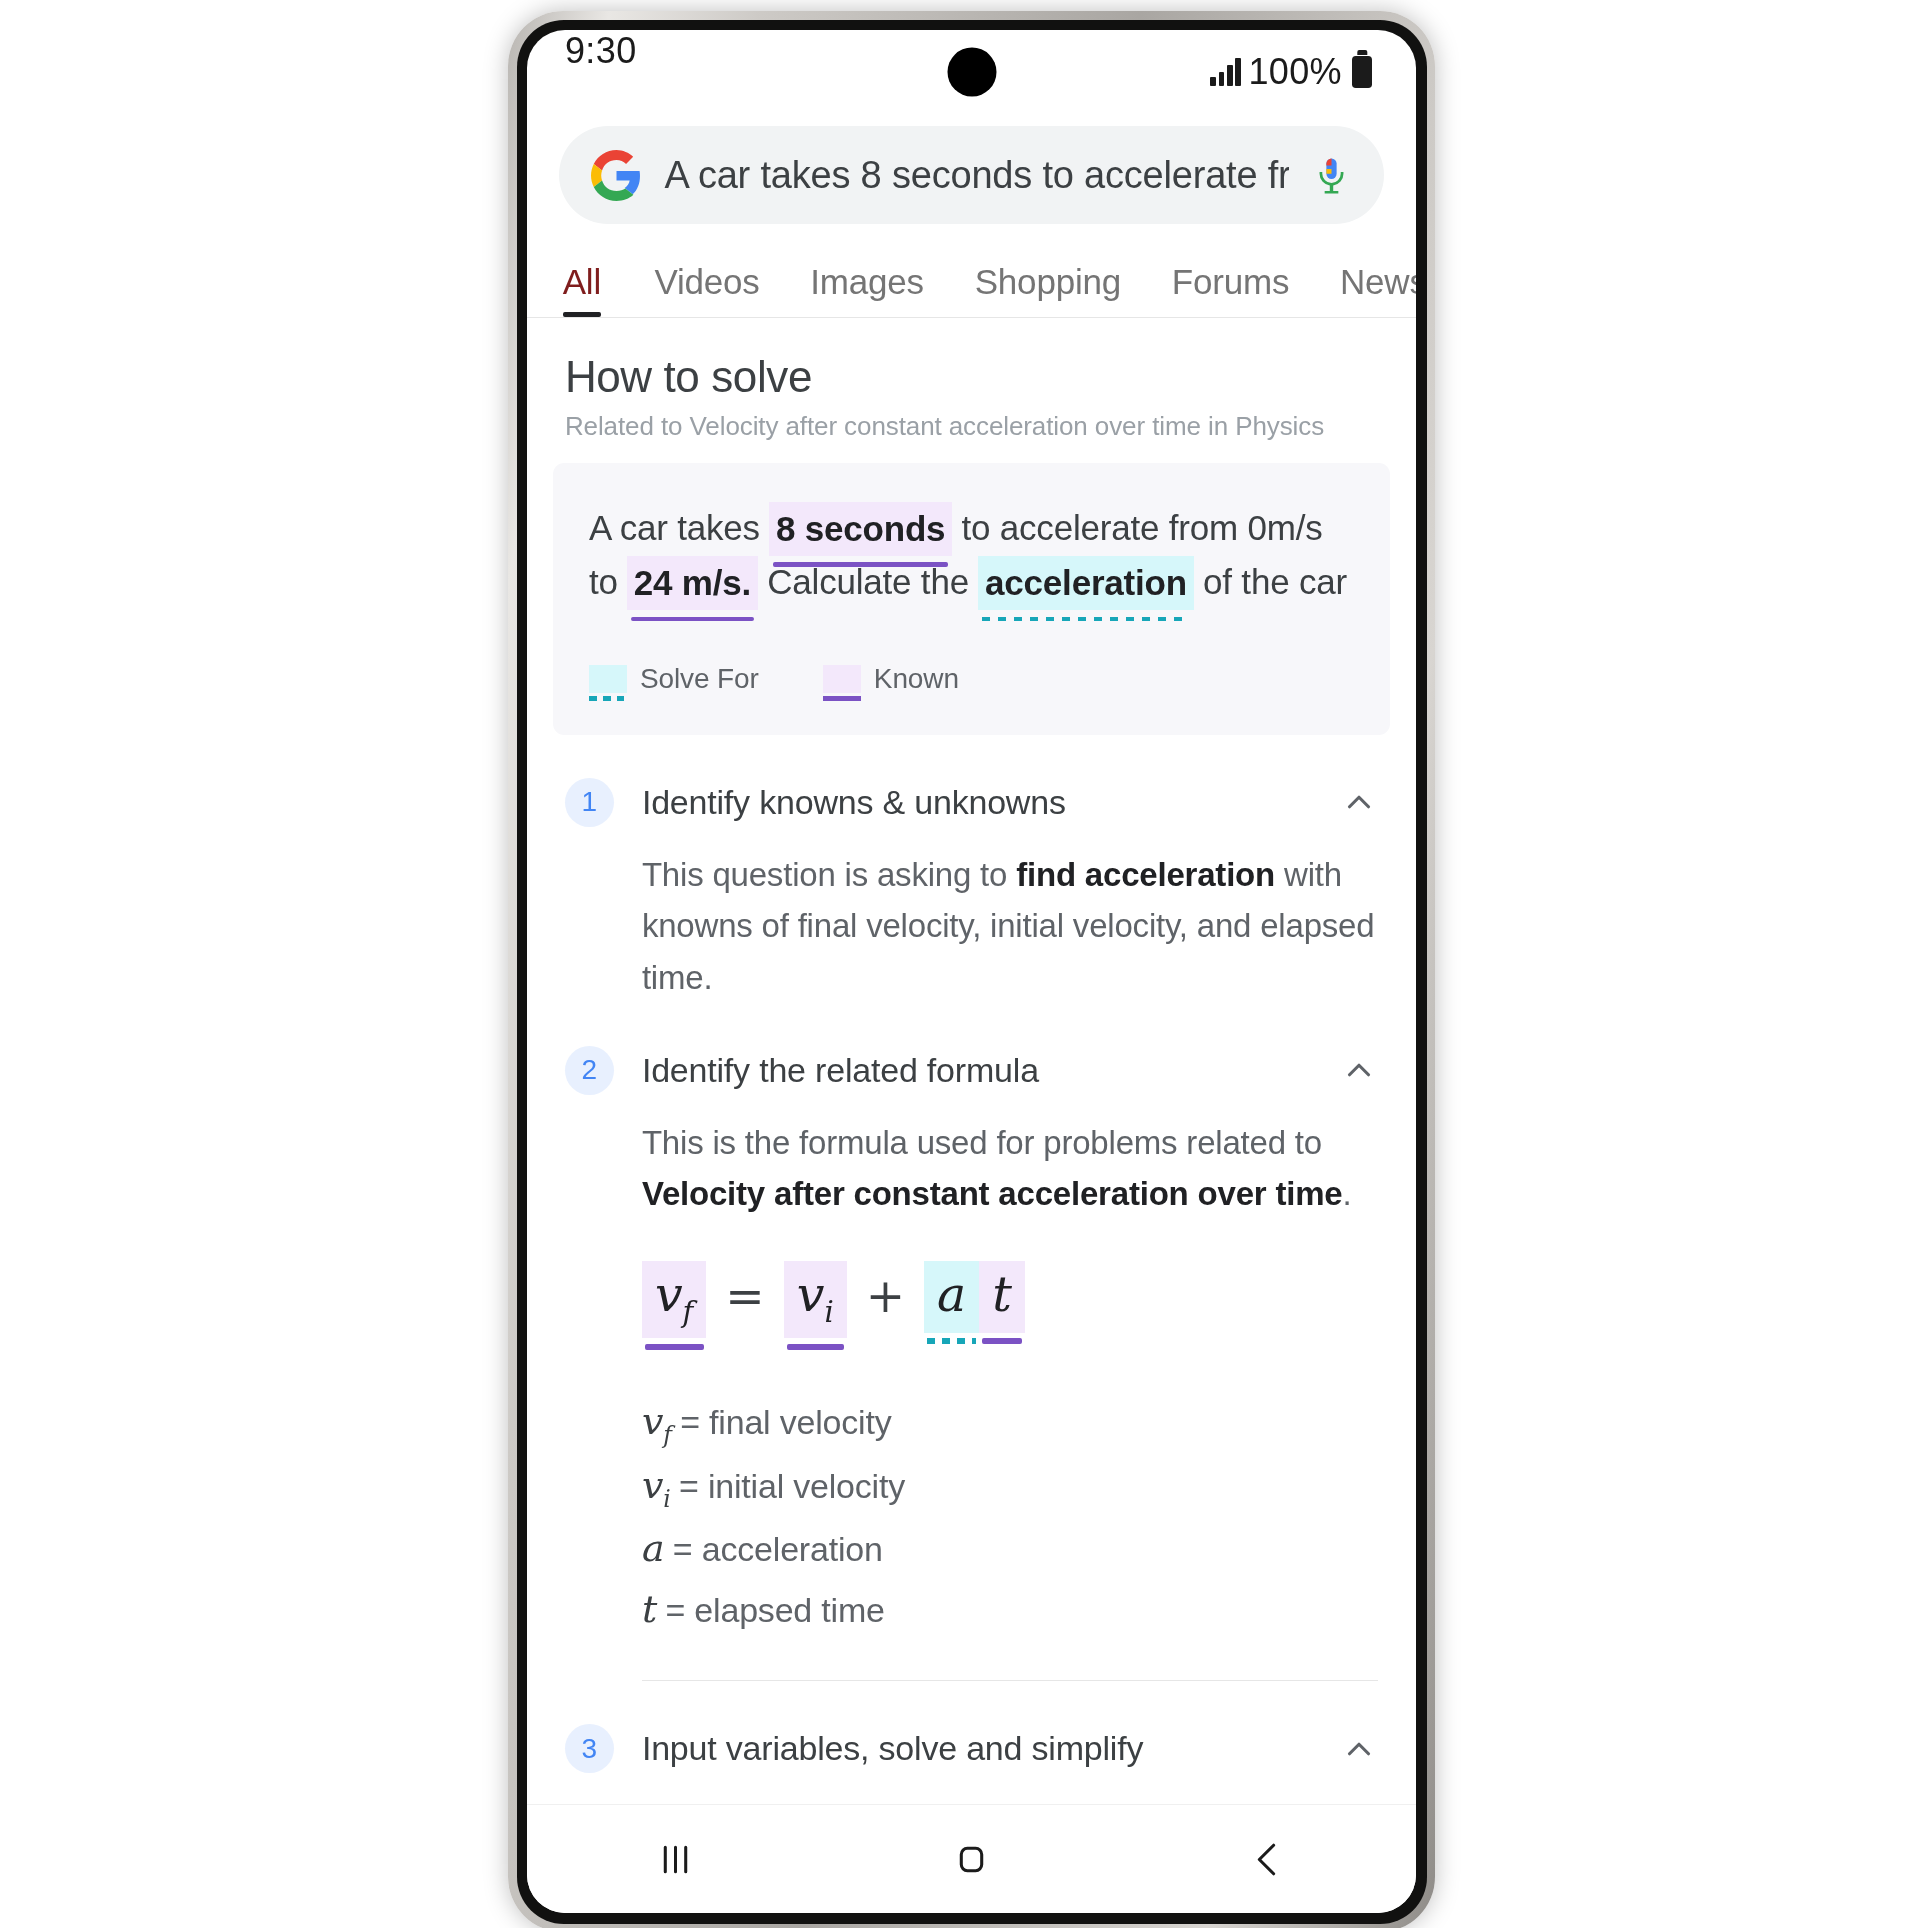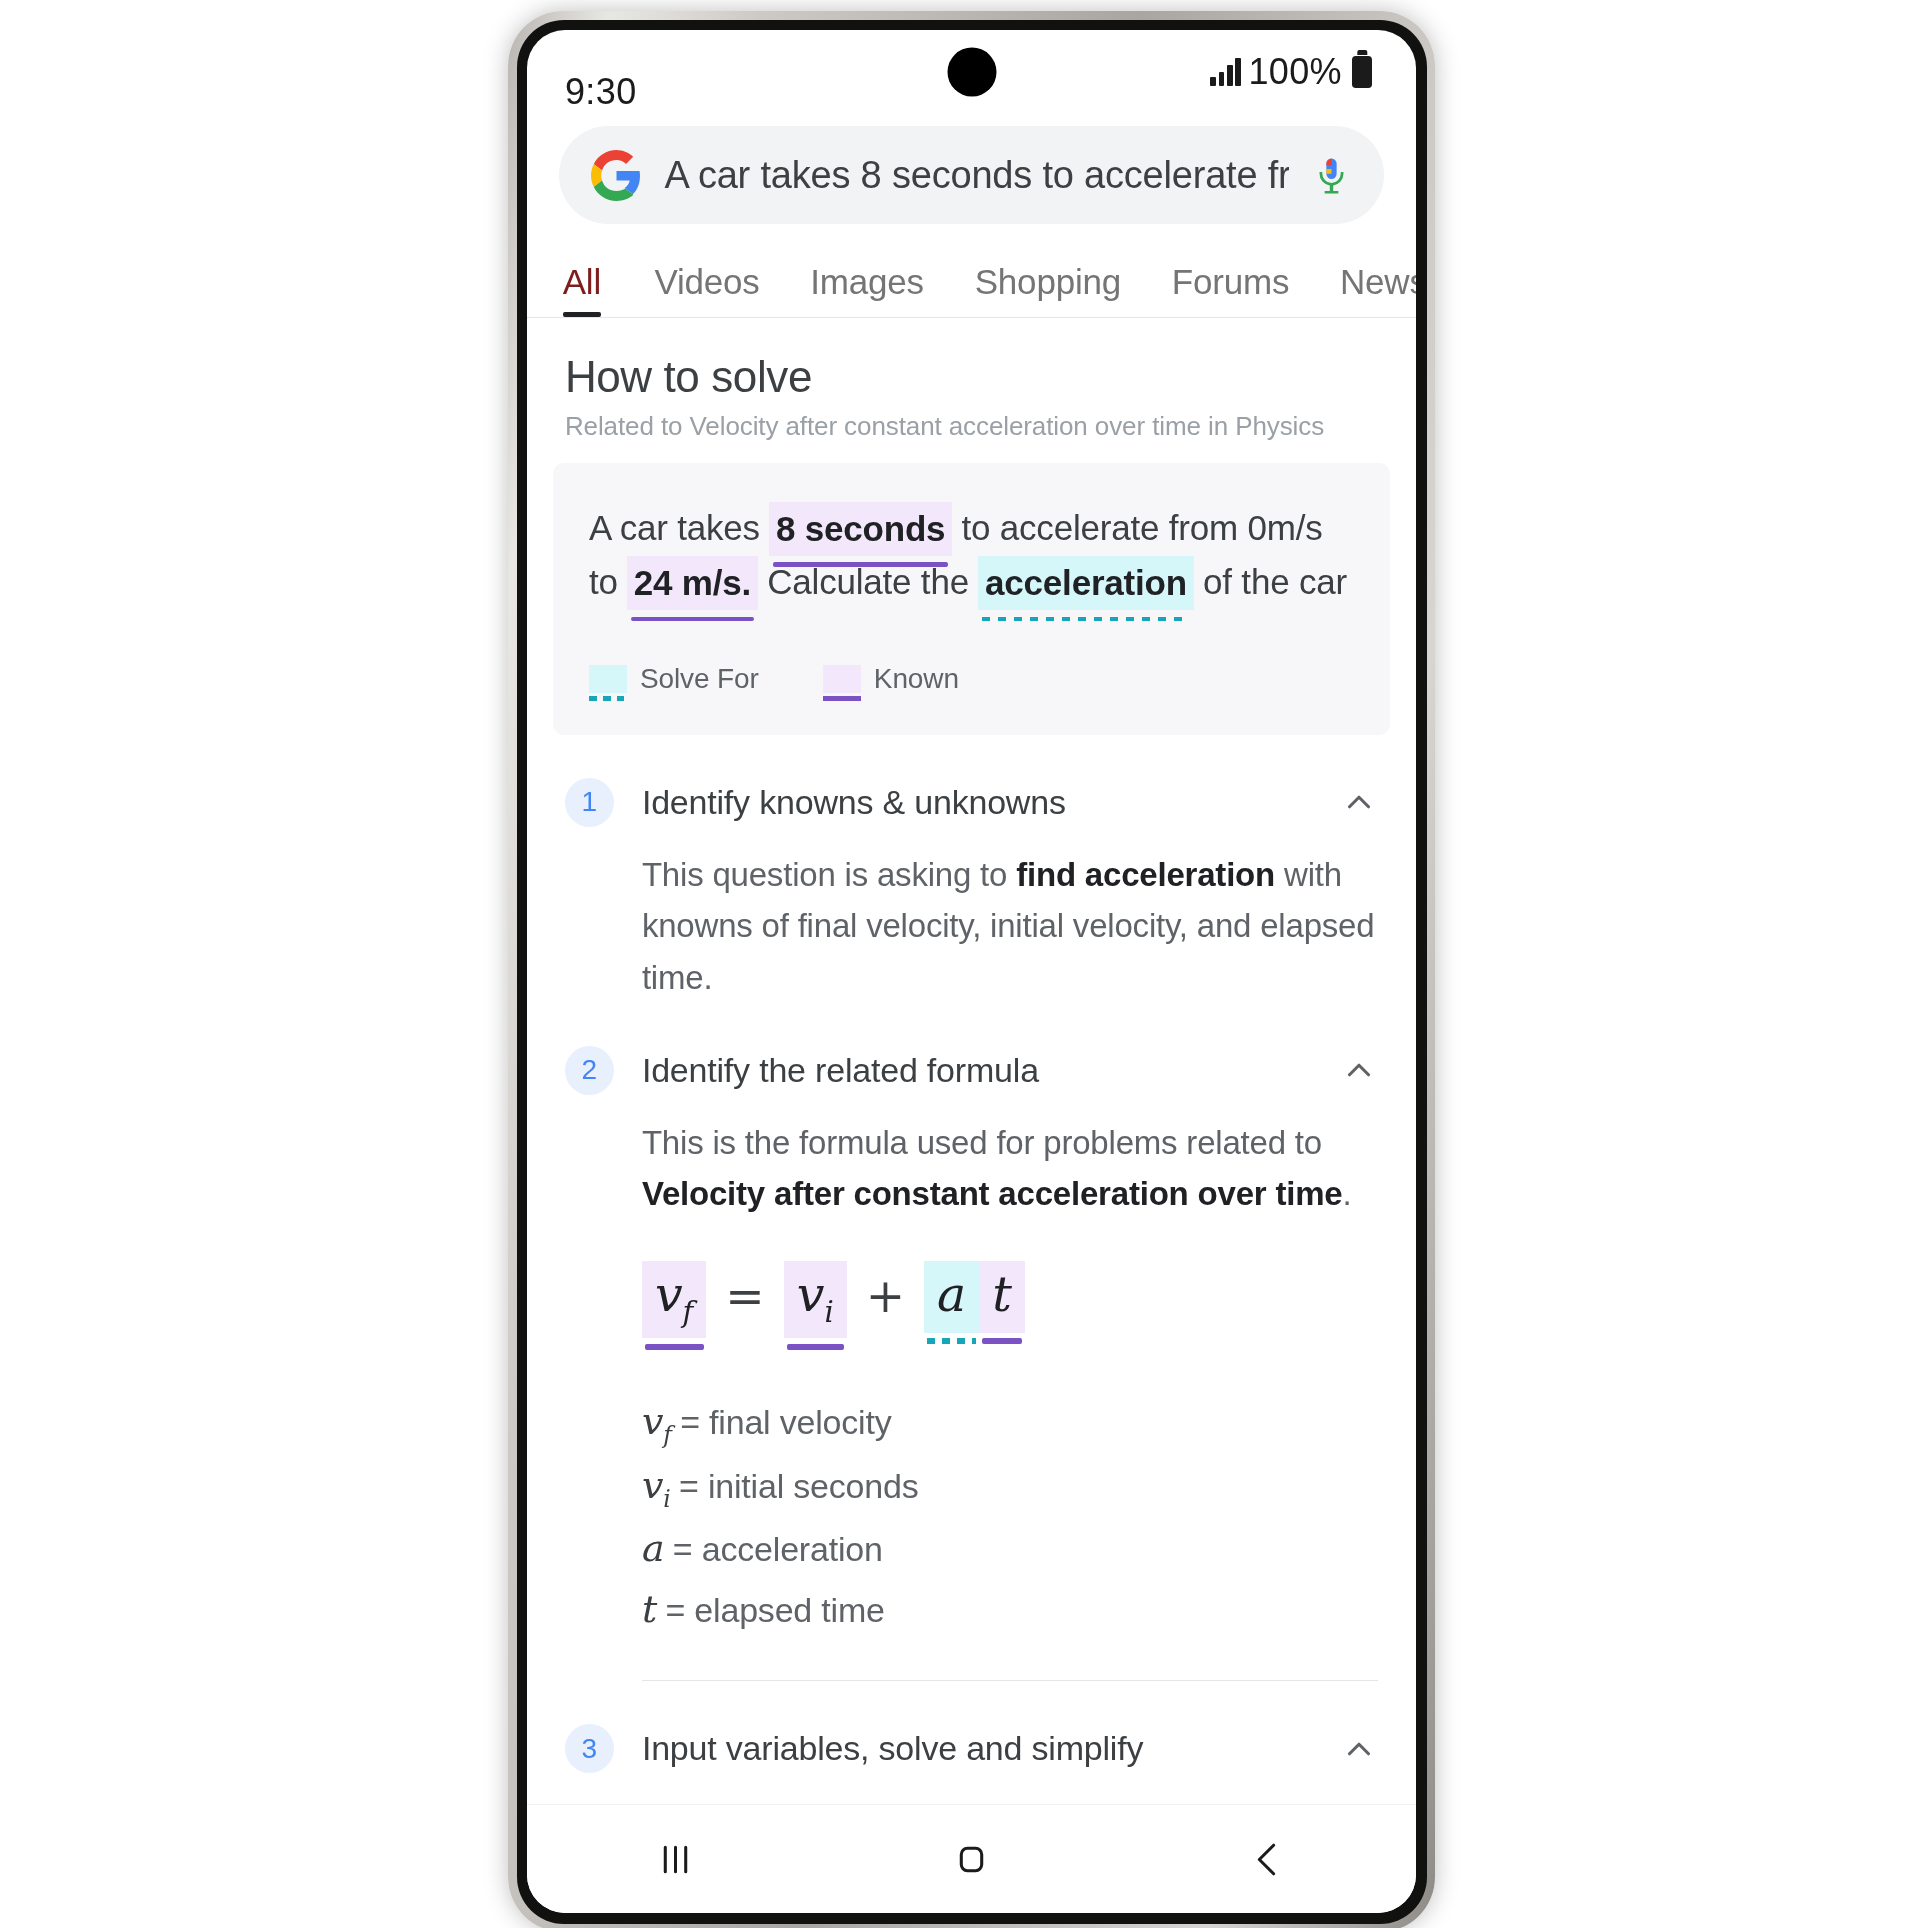--- a/index.html
+++ b/index.html
@@ -42,21 +42,21 @@
     display: flex;
     flex-direction: column;
   }
 
   
   #status-bar {
     height: 83px;
     flex: 0 0 83px;
     position: relative;
     display: flex;
-    align-items: flex-end;
+    align-items: flex-start;
     padding: 0 38px;
   }
   #status-time {
     font-size: 36px;
     color: #1b1b1b;
     letter-spacing: 0.4px;
   }
   #camera-punch {
     position: absolute;
     left: 50%;
@@ -431,21 +431,21 @@
           <span class="fvar known">t</span>
         </div>
 
         <div id="var-defs">
           <div class="vdef">
             <span class="vsym"><span>v</span><sub>f</sub></span>
             <span>= final velocity</span>
           </div>
           <div class="vdef">
             <span class="vsym"><span>v</span><sub>i</sub></span>
-            <span>= initial seconds</span>
+            <span>= initial velocity</span>
           </div>
           <div class="vdef">
             <span class="vsym"><span>a</span></span>
             <span>= acceleration</span>
           </div>
           <div class="vdef">
             <span class="vsym"><span>t</span></span>
             <span>= elapsed time</span>
           </div>
         </div>

